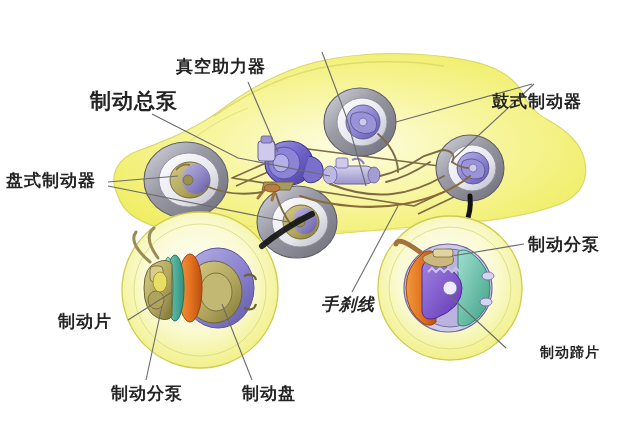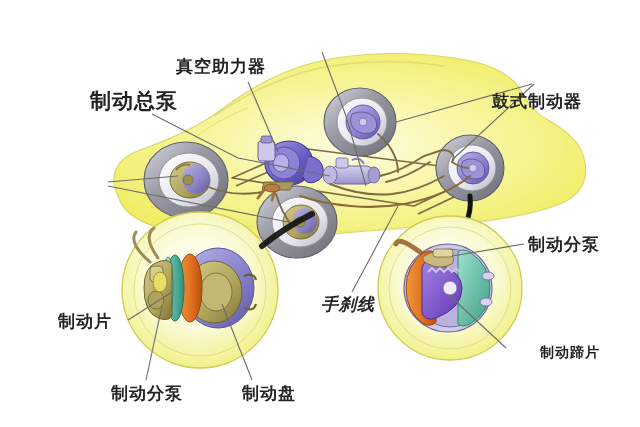--- a/index.html
+++ b/index.html
@@ -285,20 +285,21 @@
     </g>
   </svg>
 
 
   <div class="lbl" style="left:176px;top:58px;font-size:17px;">真空助力器</div>
 
   <div class="lbl" style="left:492px;top:57px;font-size:17px;margin-top:36px;">鼓式制动器</div>
 
   <div class="lbl" style="left:90px;top:91px;font-size:21px;">制动总泵</div>
 
+  <div class="lbl" style="left:6px;top:172px;font-size:17px;">盘式制动器</div>
 
   <div class="lbl" style="left:528px;top:236px;font-size:17px;">制动分泵</div>
 
   <div class="lbl" style="left:321px;top:296px;font-size:17px;font-style:italic;">手刹线</div>
 
   <div class="lbl" style="left:58px;top:313px;font-size:17px;">制动片</div>
 
   <div class="lbl" style="left:540px;top:345px;font-size:14px;">制动蹄片</div>
 
   <div class="lbl" style="left:111px;top:385px;font-size:17px;">制动分泵</div>

